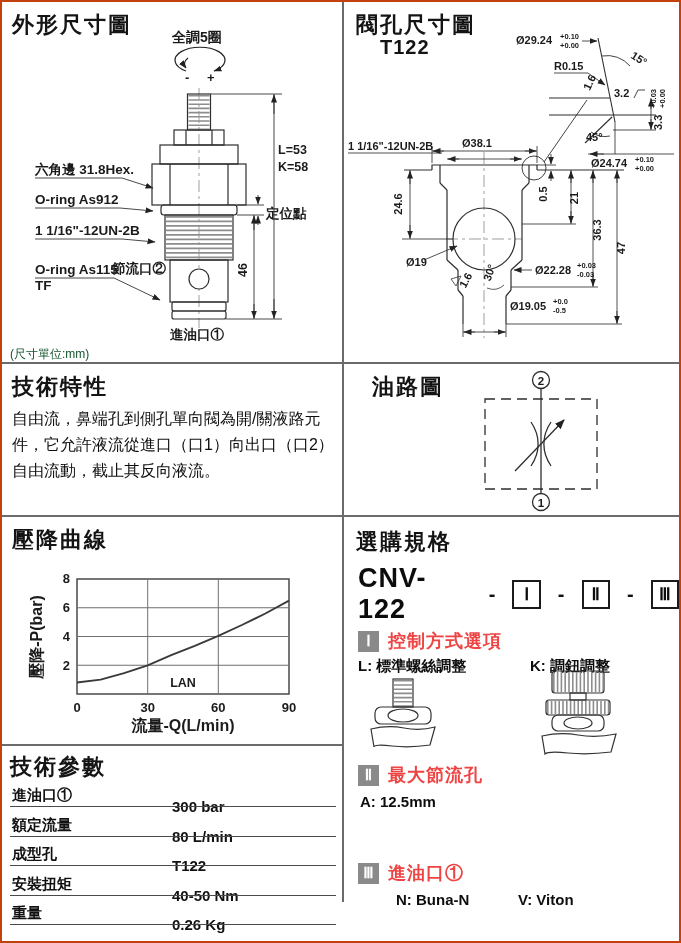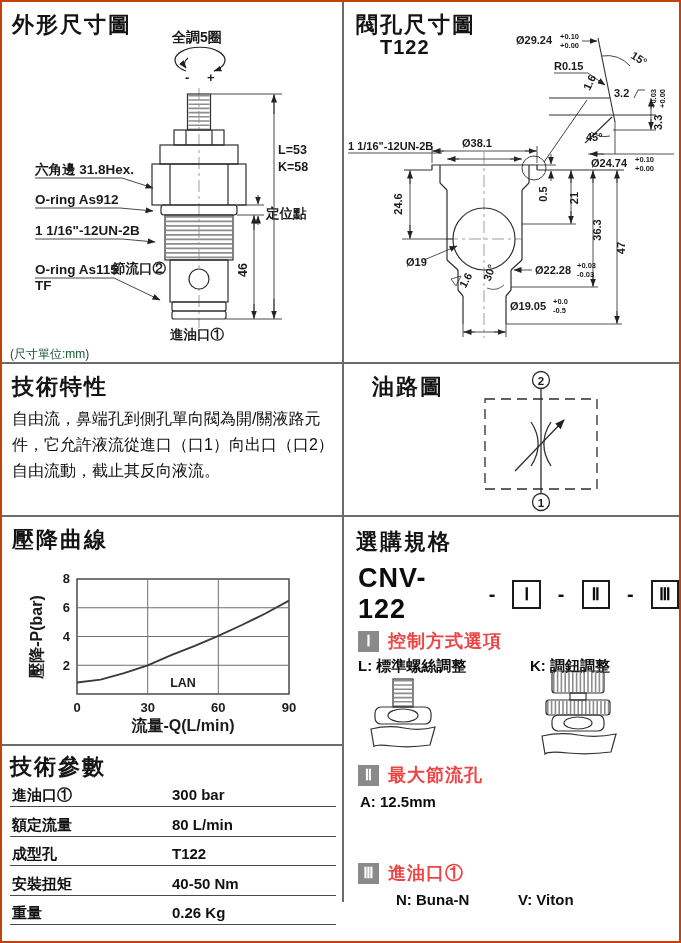--- a/index.html
+++ b/index.html
@@ -29,21 +29,21 @@
   .rbox{display:inline-flex;align-items:center;justify-content:center;width:25px;height:25px;
         border:2.5px solid #1b1b1b;font-family:"Liberation Serif",serif;font-weight:bold;
         font-size:17px;color:#0c0c0c;background:#fff;}
   .sechead{position:absolute;display:flex;align-items:center;gap:9px;}
   .rbadge{display:inline-flex;align-items:center;justify-content:center;width:21px;height:21px;
         background:#8a8a8a;color:#fff;font-family:"Liberation Serif",serif;font-weight:bold;
         font-size:15px;}
   .sectitle{font-size:18px;font-weight:bold;letter-spacing:1px;color:#ef4444;}
   .opt{position:absolute;font-size:15px;font-weight:600;color:#0e0e0e;}
   .prow-label{position:absolute;left:10px;font-size:15px;font-weight:600;}
-  .prow-value{position:absolute;left:170px;font-size:15px;font-weight:600;}
+  .prow-value{position:absolute;left:170px;font-size:15px;font-weight:600;margin-top:12px;}
   .hr{position:absolute;left:8px;width:326px;height:0;border-top:1.5px solid #4a4a4a;}
 </style>
 </head>
 <body>
 
 <div class="page">
 
   <div class="panel br bb" style="left:0;top:0;width:342px;height:362px;">
     <div class="ptitle" style="left:10px;top:8px;">外形尺寸圖</div>
     <div class="note" style="left:8px;top:344px;">(尺寸單位:mm)</div>

